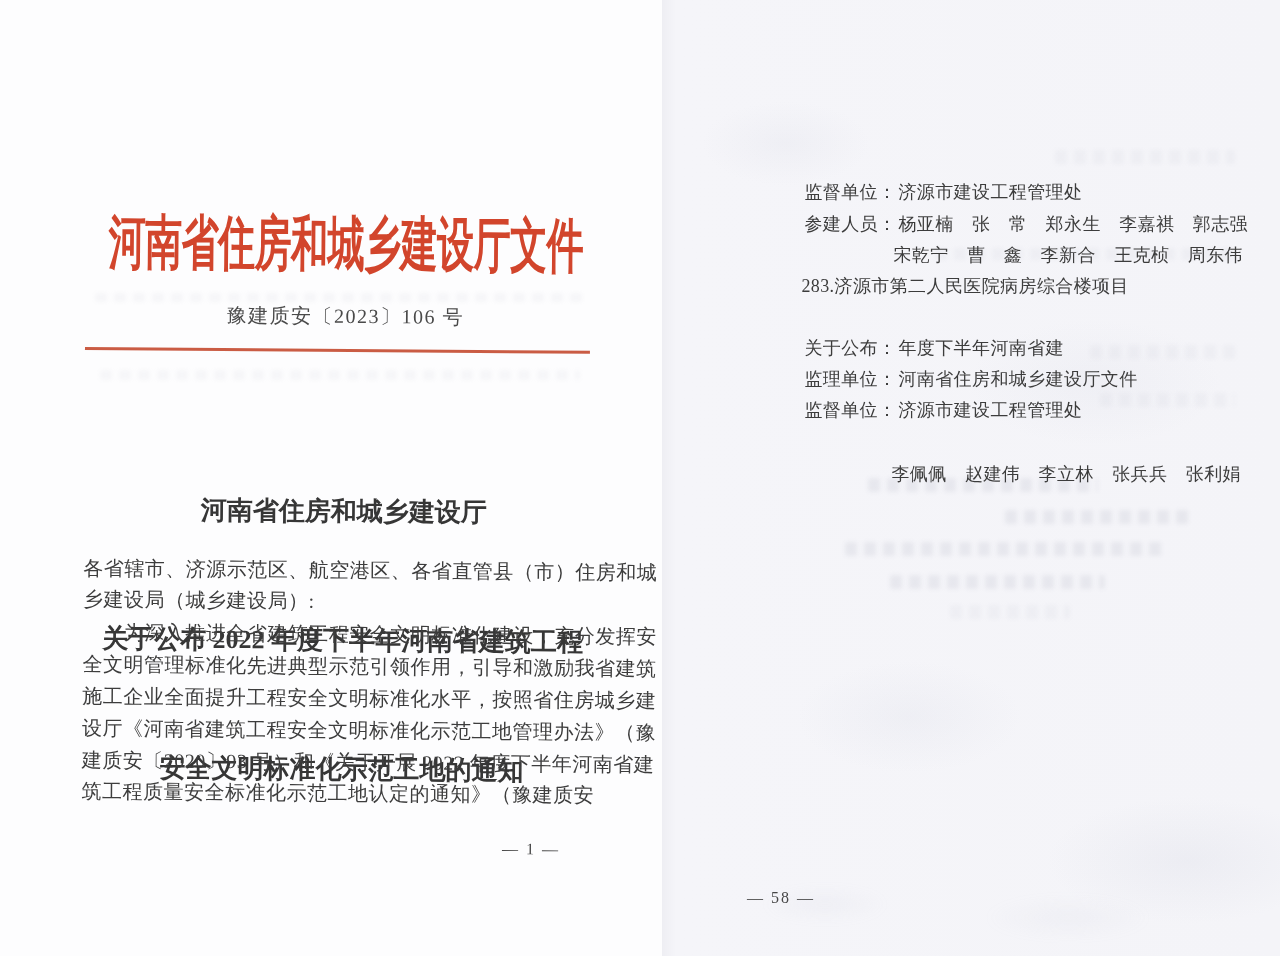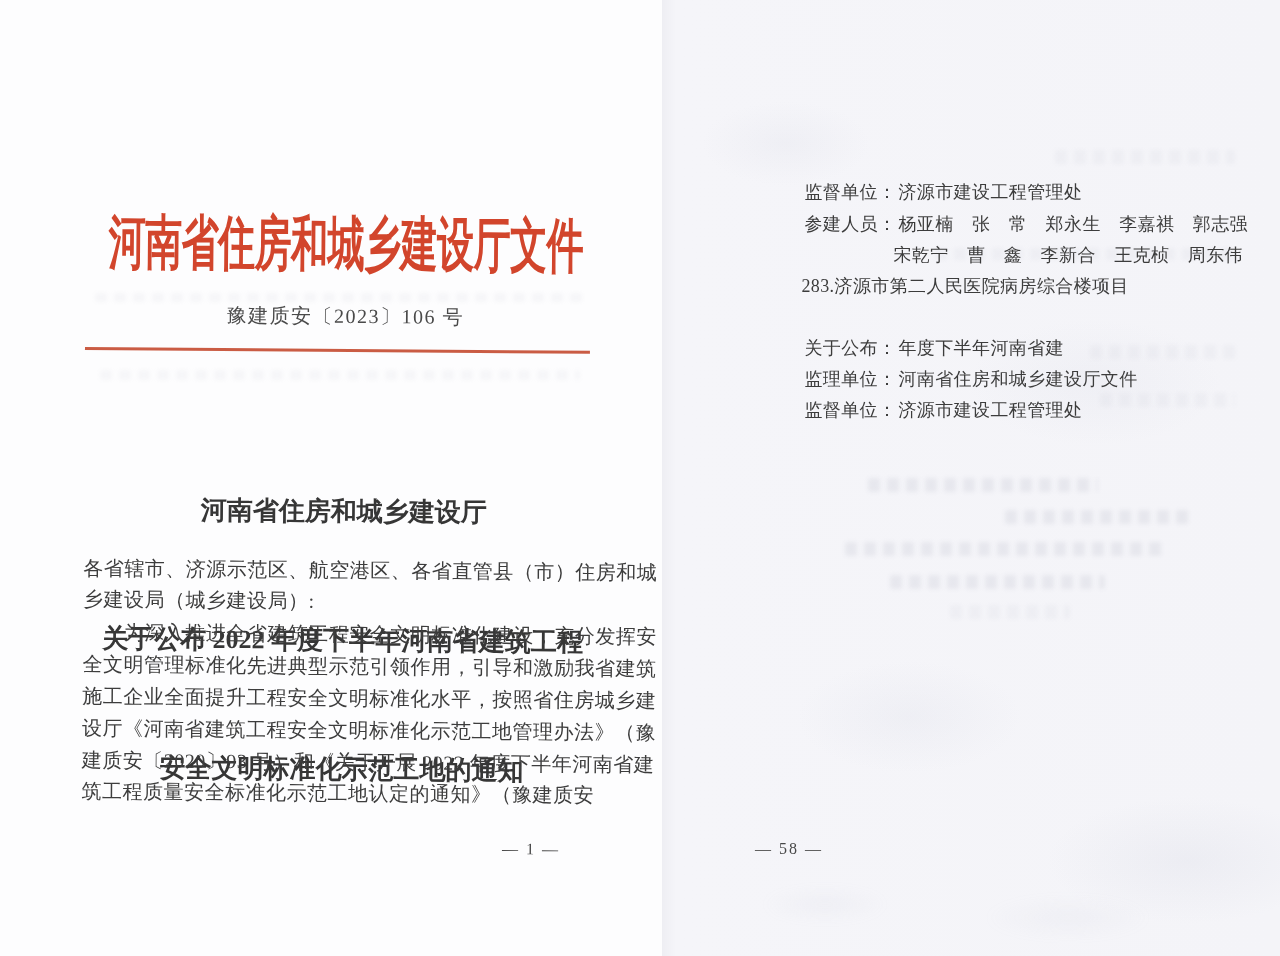--- a/index.html
+++ b/index.html
@@ -61,21 +61,21 @@
   }
   .body-line{
     position:absolute;left:85px;width:530px;
     font-size:20px;letter-spacing:.5px;line-height:24px;color:#3d3d3d;
     white-space:pre;
   }
   .pagenum{
     position:absolute;font-size:16px;letter-spacing:2px;color:#474747;white-space:pre;
   }
   .pagenum.left{left:506px;top:837px;}
-  .pagenum.right{left:747px;top:840px;margin-left:8px;}
+  .pagenum.right{left:747px;top:889px;}
 
   .rline{
     position:absolute;left:775px;
     font-size:18px;letter-spacing:.4px;color:#3c3c3c;white-space:pre;
   }
   .rline .lbl{letter-spacing:.4px;}
   .rline .val{margin-left:2px;}
 </style>
 </head>
 <body>
@@ -138,17 +138,20 @@
     </div>
     <div class="rline" style="top:315px;">
       <span class="lbl">关于公布：</span><span class="val">年度下半年河南省建</span>
     </div>
     <div class="rline" style="top:346px;">
       <span class="lbl">监理单位：</span><span class="val">河南省住房和城乡建设厅文件</span>
     </div>
     <div class="rline" style="top:377px;">
       <span class="lbl">监督单位：</span><span class="val">济源市建设工程管理处</span>
     </div>
+    <div class="rline" style="top:441px;left:860px;">
+      <span class="val">李佩佩　赵建伟　李立林　张兵兵　张利娟</span>
+    </div>
 
     <div class="pagenum right">— 58 —</div>
   </div>
 
 </div>
 
 </body></html>

